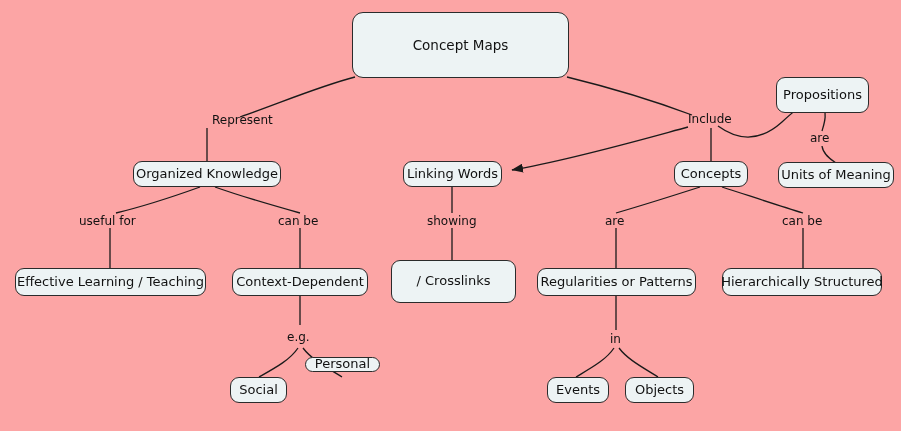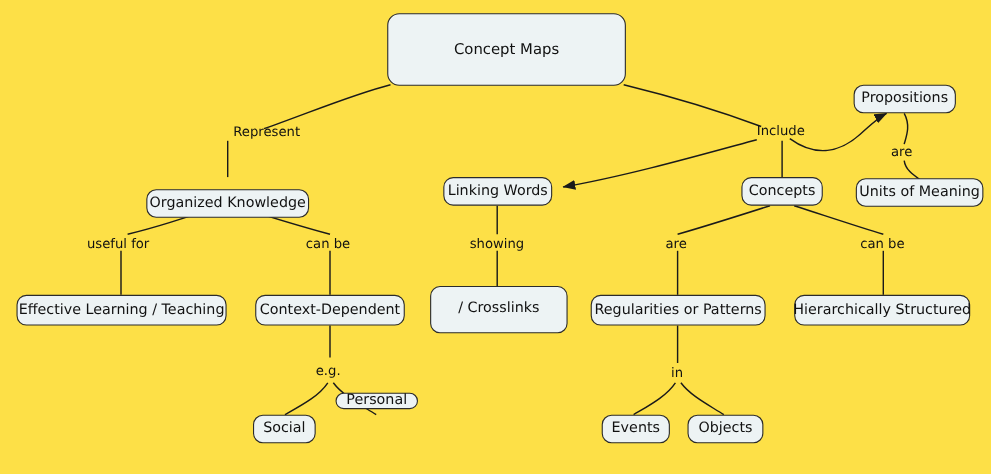--- a/index.html
+++ b/index.html
@@ -10,21 +10,21 @@
   body {
     width: 901px;
     height: 431px;
     font-family: "DejaVu Sans", "Liberation Sans", sans-serif;
     overflow: hidden;
   }
   #canvas {
     position: relative;
     width: 901px;
     height: 431px;
-    background: #fde047;
+    background: #fca5a5;
   }
   svg#edges {
     position: absolute;
     left: 0;
     top: 0;
     width: 901px;
     height: 431px;
   }
   svg#edges path, svg#edges line {
     fill: none;
@@ -115,33 +115,33 @@
 
     <path d="M 614 348 C 606 360, 591 368, 576 377"></path>
 
     <path d="M 619 348 C 628 360, 644 368, 658 377"></path>
   </svg>
 
   <div class="node root" style="left:352px; top:12px; width:217px; height:66px;">
     <span>Concept Maps</span>
   </div>
 
-  <div class="node lvl1" style="left:133px; top:161px; width:148px; height:26px;margin-top:11px;">
+  <div class="node lvl1" style="left:133px; top:161px; width:148px; height:26px;">
     <span>Organized Knowledge</span>
   </div>
 
   <div class="node lvl1" style="left:403px; top:161px; width:99px; height:26px;">
     <span>Linking Words</span>
   </div>
 
   <div class="node lvl1" style="left:674px; top:161px; width:74px; height:26px;">
     <span>Concepts</span>
   </div>
 
-  <div class="node lvl1" style="left:776px; top:77px; width:93px; height:26px;">
+  <div class="node lvl1" style="left:776px; top:77px; width:93px; height:36px;">
     <span>Propositions</span>
   </div>
 
   <div class="node lvl1" style="left:778px; top:162px; width:116px; height:26px;">
     <span>Units of Meaning</span>
   </div>
 
   <div class="node lvl2" style="left:15px; top:268px; width:191px; height:28px;">
     <span>Effective Learning / Teaching</span>
   </div>

